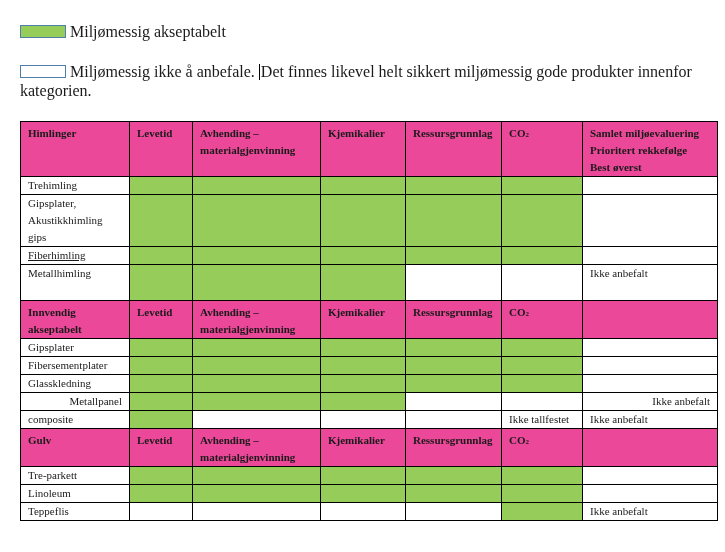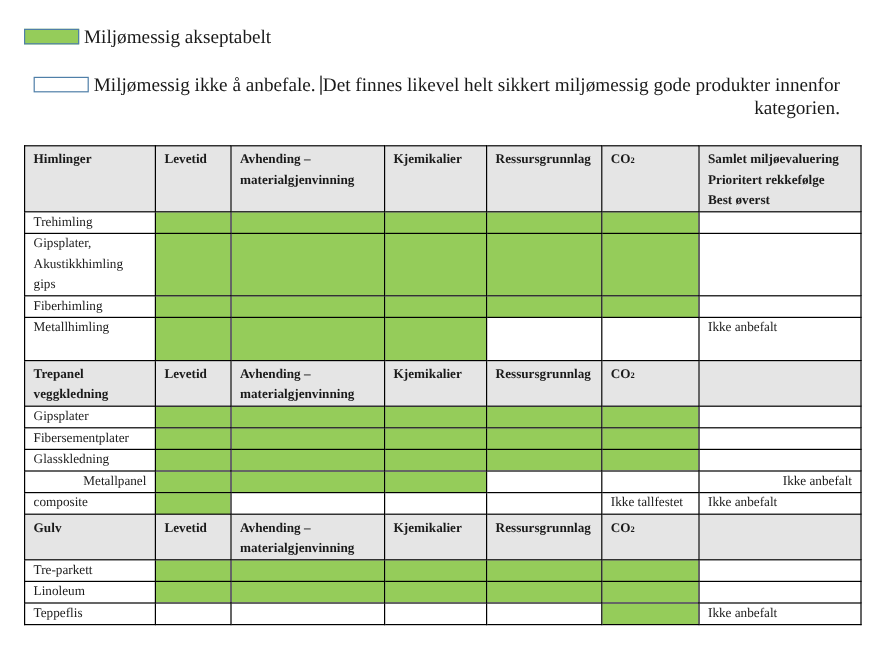--- a/index.html
+++ b/index.html
@@ -1,29 +1,29 @@
 <!DOCTYPE html>
 <html><head>
 <meta charset="utf-8">
 <style>
   html, body { margin:0; padding:0; background:#ffffff; }
   body { width:725px; height:552px; position:relative; overflow:hidden;
          font-family:"Liberation Serif", "DejaVu Serif", serif; color:#1a1a1a; }
   .legend { position:absolute; left:20px; font-size:16px; line-height:19px; }
   .legend-green { top:22px; }
-  .legend-white { top:62px; width:680px;text-align:right; }
+  .legend-white { top:62px; width:680px; }
   .swatch { display:inline-block; width:46px; height:13px; vertical-align:-1px; box-sizing:border-box; }
   .swatch.green { background:#95cc5a; border:1px solid #4f7fa8; }
   .swatch.white { background:#fff; border:1px solid #4f7fa8; }
   .cursor { display:inline-block; width:1px; height:16px; background:#000; vertical-align:-3px; margin-right:1px; }
 
   table { position:absolute; left:20px; top:121px; border-collapse:collapse; width:697px;
           font-size:11px; table-layout:fixed; }
   td { border:1px solid #000; padding:0 7px; vertical-align:top; line-height:17px; overflow:hidden; }
-  tr.head td { background:#e5e5e5; font-weight:bold; padding-top:3px; }
+  tr.head td { background:#ec4899; font-weight:bold; padding-top:3px; }
   td.g { background:#95cc5a; }
   col.c0 { width:109px; } col.c1 { width:63px; } col.c2 { width:128px; }
   col.c3 { width:85px; } col.c4 { width:96px; } col.c5 { width:81px; } col.c6 { width:135px; }
   sub { font-size:7px; vertical-align:0; }
 </style>
 </head>
 <body>
 
 <div class="legend legend-green">
   <span class="swatch green"></span>
@@ -65,40 +65,40 @@
       </tr>
       <tr style="height: 52px;">
         <td>Gipsplater, Akustikkhimling gips</td>
         <td class="g"></td>
         <td class="g"></td>
         <td class="g"></td>
         <td class="g"></td>
         <td class="g"></td>
         <td></td>
       </tr>
-      <tr style="height: 17px;">
+      <tr style="height: 17px; text-decoration: underline;">
         <td>Fiberhimling</td>
         <td class="g"></td>
         <td class="g"></td>
         <td class="g"></td>
         <td class="g"></td>
         <td class="g"></td>
         <td></td>
       </tr>
       <tr style="height: 36px;">
         <td>Metallhimling</td>
         <td class="g"></td>
         <td class="g"></td>
         <td class="g"></td>
         <td></td>
         <td></td>
         <td>Ikke anbefalt</td>
       </tr>
       <tr class="head" style="height: 37px;">
-        <td>Trepanel veggkledning</td>
+        <td>Innvendig akseptabelt</td>
         <td>Levetid</td>
         <td>Avhending –<br>materialgjenvinning</td>
         <td>Kjemikalier</td>
         <td>Ressursgrunnlag</td>
         <td>CO<sub>2</sub></td>
         <td></td>
       </tr>
       <tr style="height: 18px;">
         <td>Gipsplater</td>
         <td class="g"></td>

